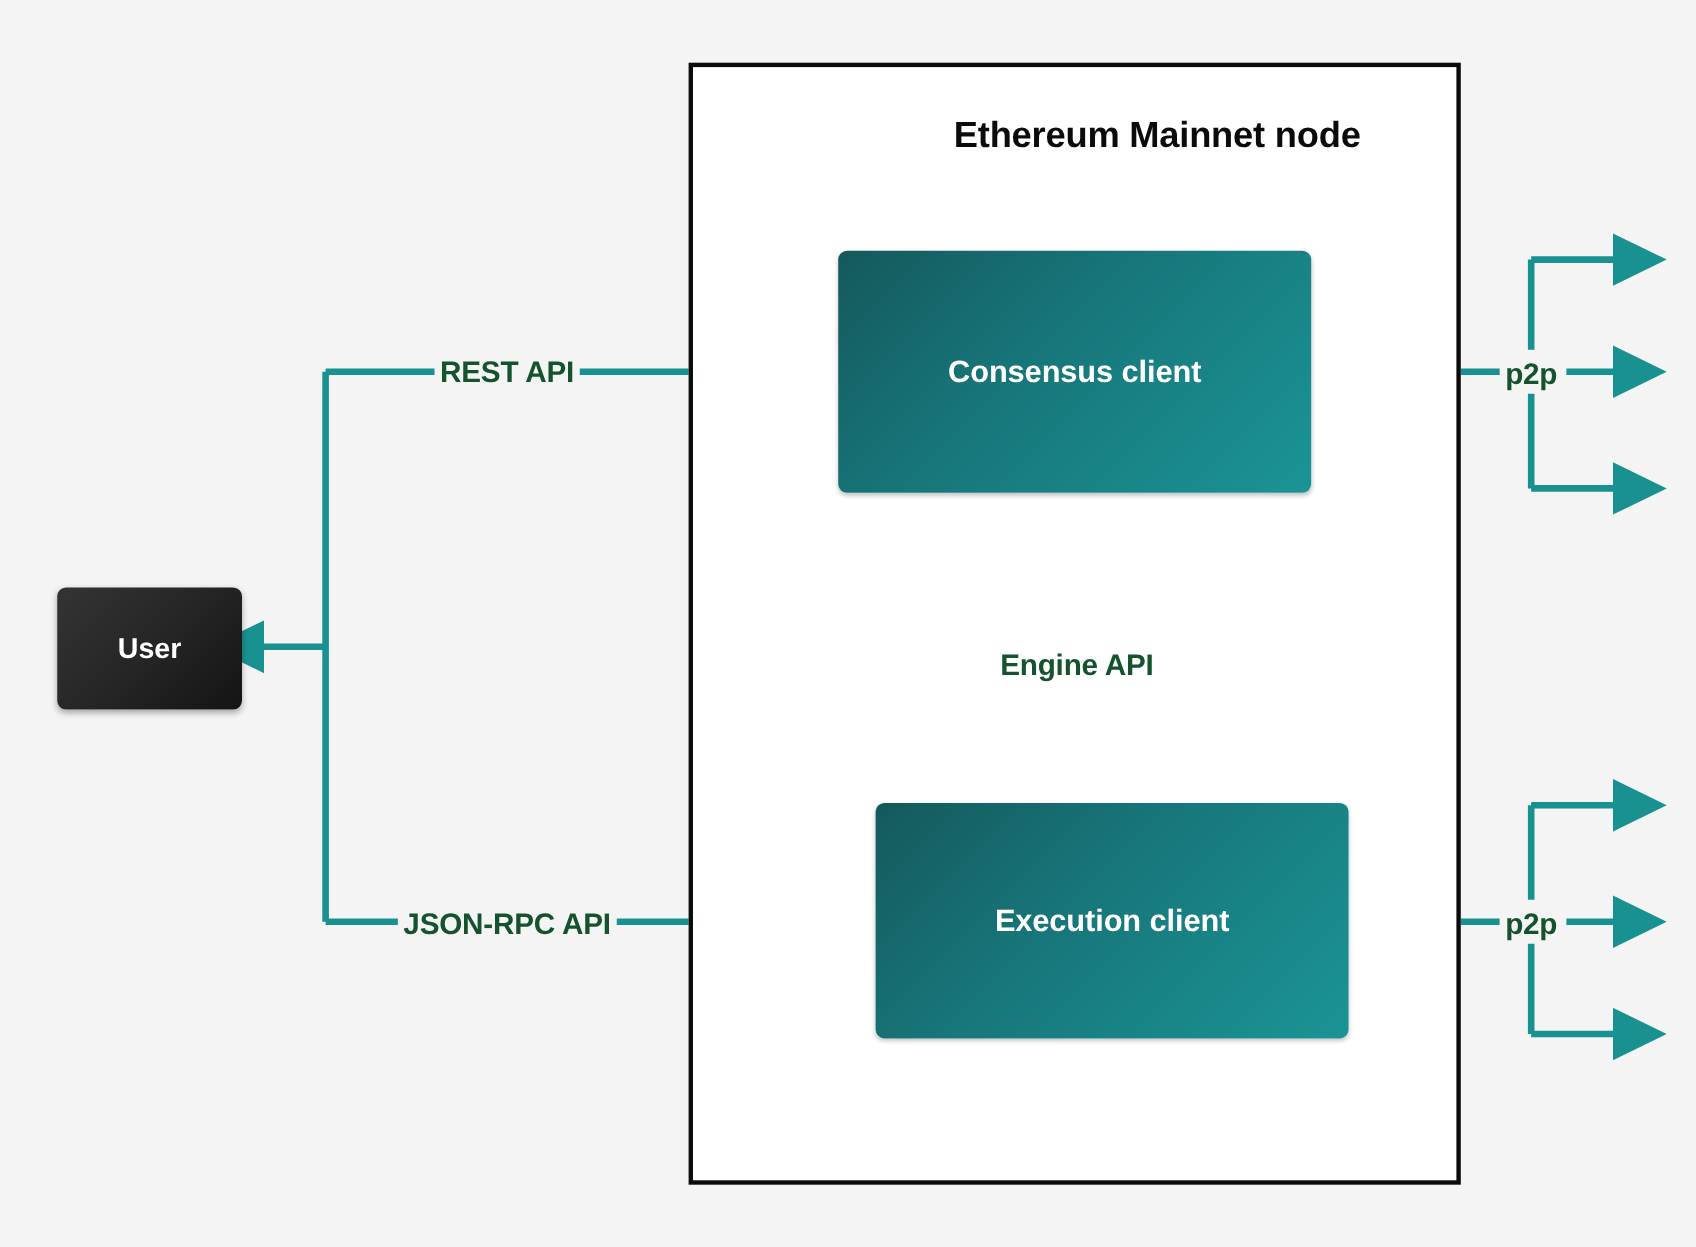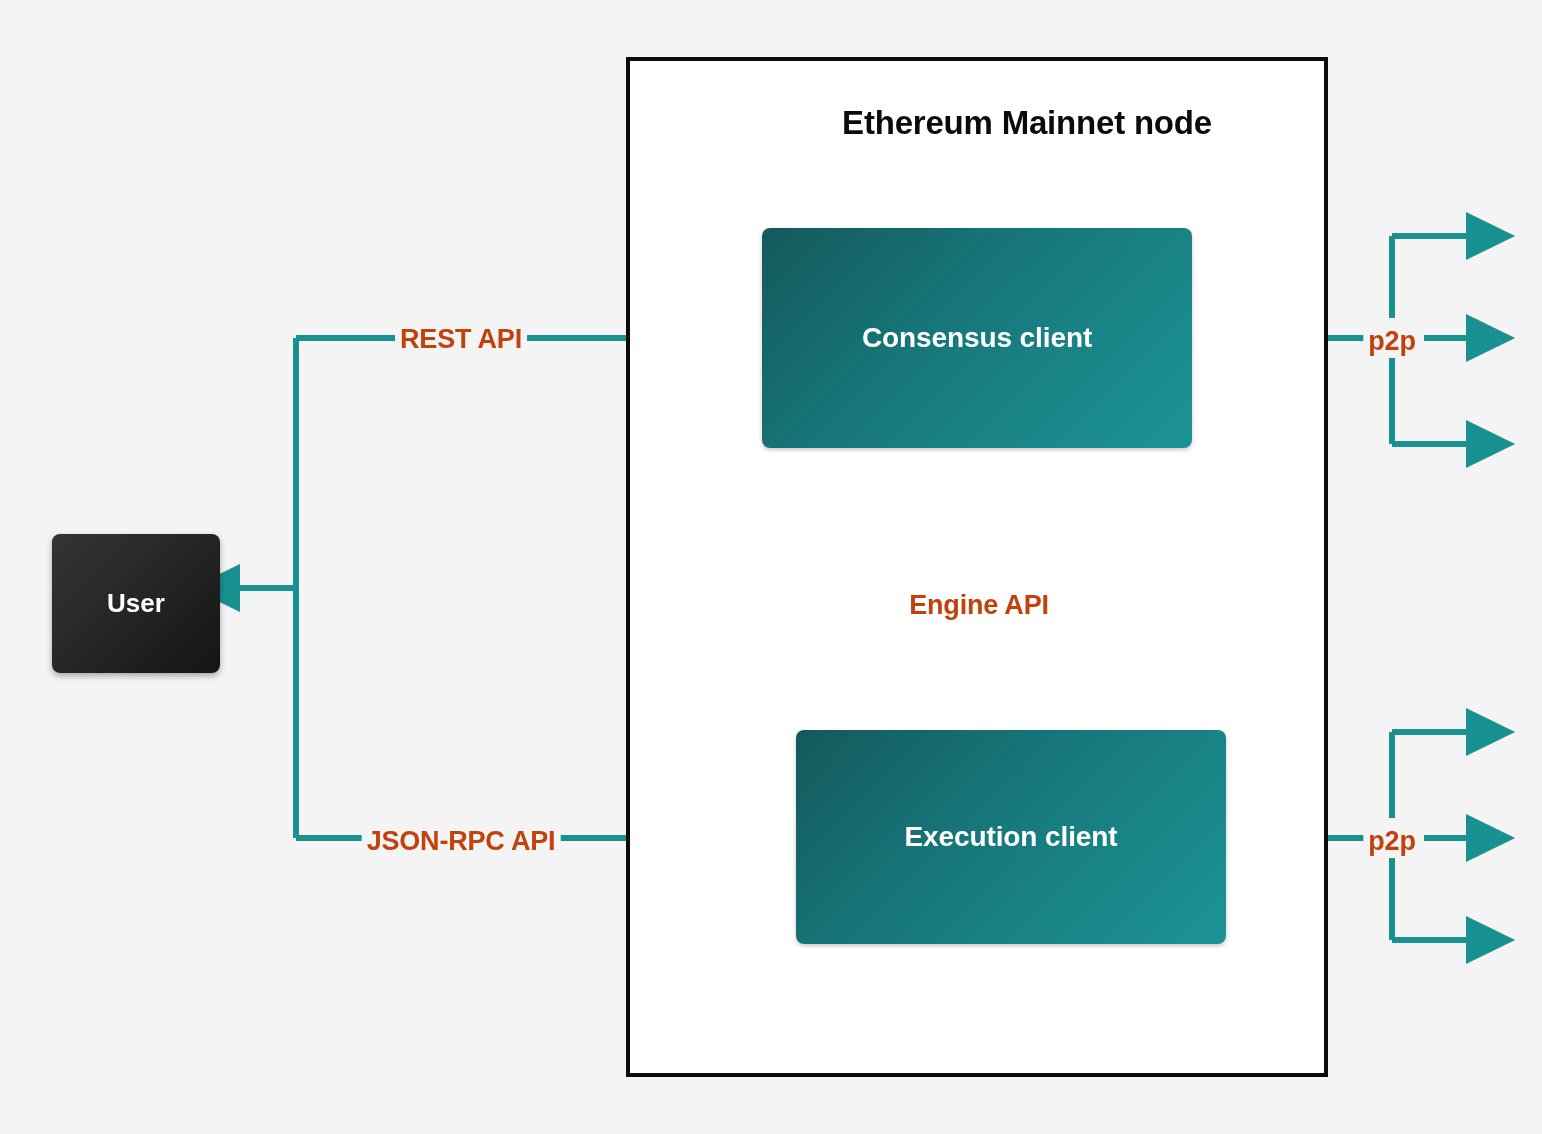--- a/index.html
+++ b/index.html
@@ -40,20 +40,21 @@
   .node-title {
     position: absolute;
     left: 626px;
     top: 104px;
     width: 802px;
     text-align: center;
     font-size: 33px;
     font-weight: bold;
     color: #0b0b0b;
     letter-spacing: -0.2px;
+    padding-left: 25px;
   }
 
   
   .client-box {
     position: absolute;
     border-radius: 8px;
     background: linear-gradient(135deg, #14595c 0%, #17767a 42%, #1b9495 100%);
     box-shadow: 0 2px 4px rgba(0,0,0,0.22);
     display: flex;
     align-items: center;
@@ -67,40 +68,40 @@
   }
   #consensus-box { left: 762px; top: 228px; width: 430px; height: 220px; text-align: right; }
   #execution-box { left: 796px; top: 730px; width: 430px; height: 214px; }
 
   
   #user-box {
     position: absolute;
     left: 52px;
     top: 534px;
     width: 168px;
-    height: 139px;
+    height: 111px;
     border-radius: 8px;
     background: linear-gradient(135deg, #343434 0%, #262626 48%, #141414 100%);
     box-shadow: 0 3px 6px rgba(0,0,0,0.32);
     display: flex;
     align-items: center;
     justify-content: center;
   }
   #user-box .client-label {
     color: #ffffff;
     font-size: 26px;
     font-weight: bold;
   }
 
   
   .wire-label {
     position: absolute;
     font-size: 27px;
     font-weight: bold;
-    color: #c2410c;
+    color: #14532d;
     background: #f4f4f4;
     padding: 0 5px;
     white-space: nowrap;
     transform: translate(-50%, -50%);
     letter-spacing: -0.2px;
   }
   .wire-label.on-white { background: #ffffff; }
 </style>
 </head>
 <body>

